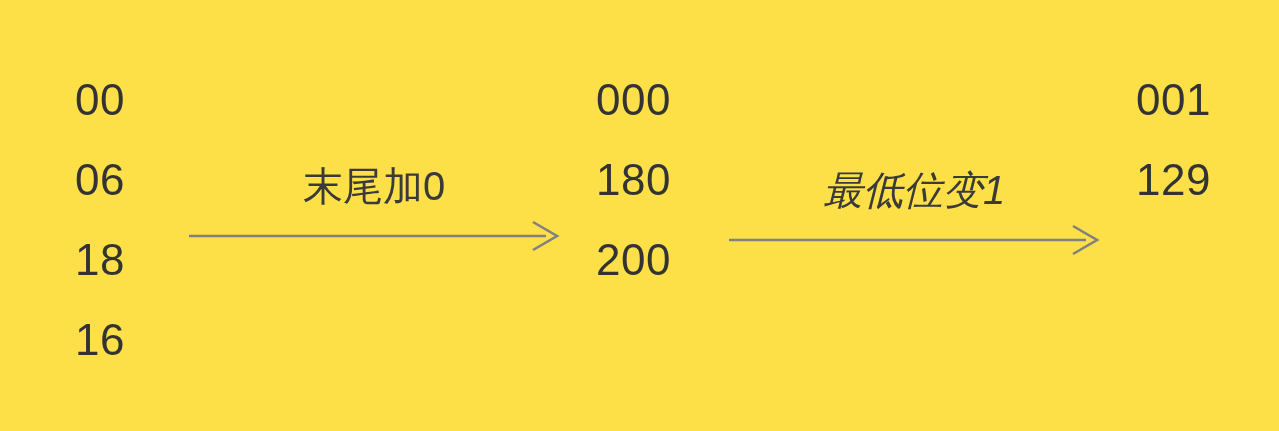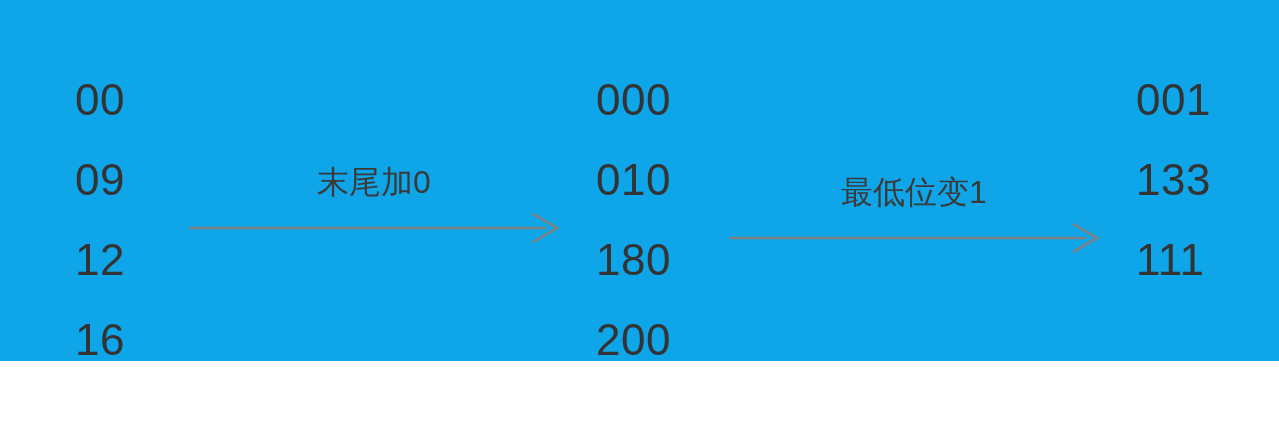--- a/index.html
+++ b/index.html
@@ -3,22 +3,22 @@
 <meta charset="utf-8">
 <style>
   html, body {
     margin: 0;
     padding: 0;
     background: #ffffff;
   }
   #canvas {
     position: relative;
     width: 1279px;
-    height: 361px;
-    background: #0ea5e9;
+    height: 431px;
+    background: #fde047;
     font-family: "Liberation Sans", "DejaVu Sans", sans-serif;
     overflow: hidden;
   }
 
   
   .code-column {
     position: absolute;
     top: 60px;
     display: flex;
     flex-direction: column;
@@ -37,67 +37,65 @@
   #column-right  { left: 1136px; justify-content: flex-end; }
 
   
   .transition {
     position: absolute;
     display: flex;
     flex-direction: column;
     align-items: center;
   }
   .transition-label {
-    font-size: 32px;
+    font-size: 40px;
     color: #3a3a3a;
     white-space: nowrap;
     line-height: 1;
     margin-bottom: 14px;
   }
   .arrow-svg {
     display: block;
   }
 
   #transition-1 { left: 188px; top: 166px; }
-  #transition-2 { left: 728px; top: 176px; }
+  #transition-2 { left: 728px; top: 170px; font-style: italic; }
 </style>
 </head>
 <body>
 
 <div id="canvas">
 
   <div class="code-column" id="column-left">
     <div class="code-cell">00</div>
-    <div class="code-cell">09</div>
-    <div class="code-cell">12</div>
+    <div class="code-cell">06</div>
+    <div class="code-cell">18</div>
     <div class="code-cell">16</div>
   </div>
 
   <div class="transition" id="transition-1">
     <div class="transition-label">末尾加0</div>
     <svg class="arrow-svg" width="372" height="32" viewBox="0 0 372 32">
       <line x1="1" y1="16" x2="358" y2="16" stroke="#808080" stroke-width="2.6" stroke-linecap="butt"></line>
       <polyline points="345,2 369,16 345,30" fill="none" stroke="#808080" stroke-width="2.6" stroke-linecap="butt" stroke-linejoin="miter"></polyline>
     </svg>
   </div>
 
   <div class="code-column" id="column-middle">
     <div class="code-cell">000</div>
-    <div class="code-cell">010</div>
     <div class="code-cell">180</div>
     <div class="code-cell">200</div>
   </div>
 
   <div class="transition" id="transition-2">
     <div class="transition-label">最低位变1</div>
     <svg class="arrow-svg" width="372" height="32" viewBox="0 0 372 32">
       <line x1="1" y1="16" x2="358" y2="16" stroke="#808080" stroke-width="2.6" stroke-linecap="butt"></line>
       <polyline points="345,2 369,16 345,30" fill="none" stroke="#808080" stroke-width="2.6" stroke-linecap="butt" stroke-linejoin="miter"></polyline>
     </svg>
   </div>
 
   <div class="code-column" id="column-right">
     <div class="code-cell">001</div>
-    <div class="code-cell">133</div>
-    <div class="code-cell">111</div>
+    <div class="code-cell">129</div>
   </div>
 
 </div>
 
 </body></html>

